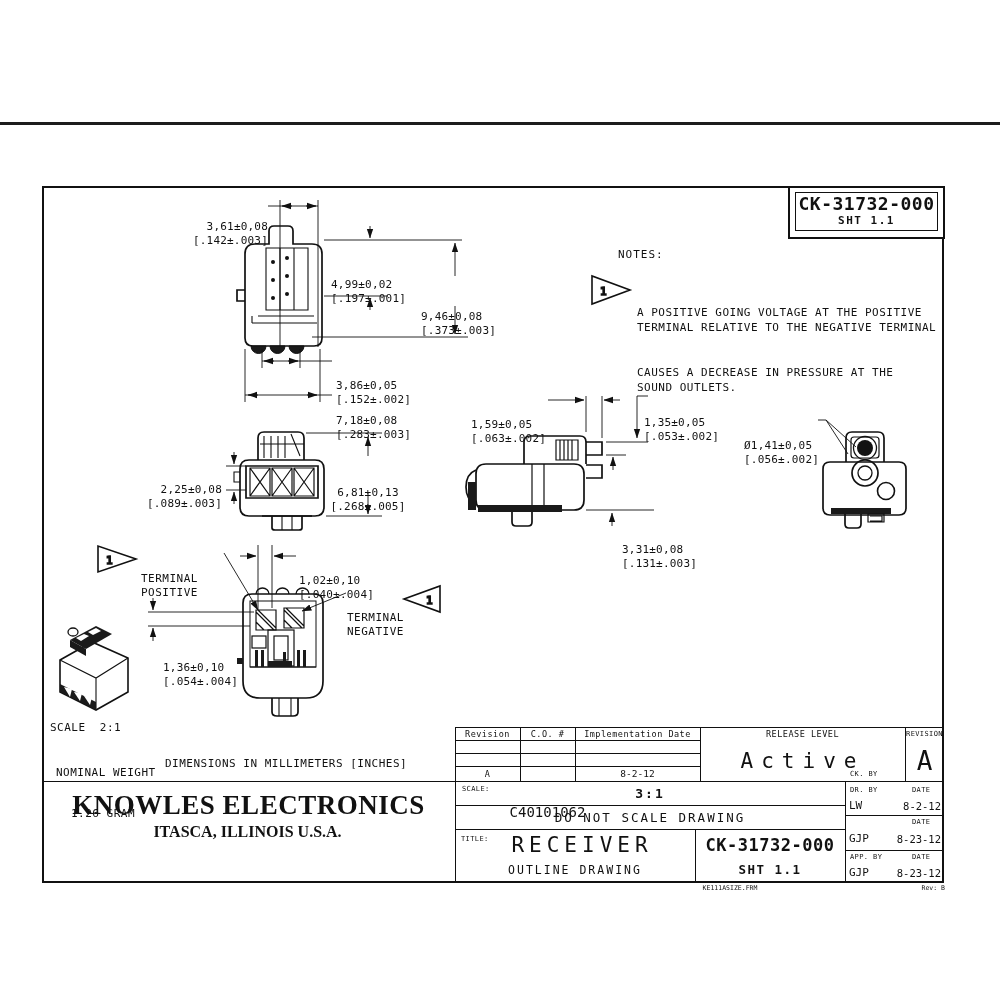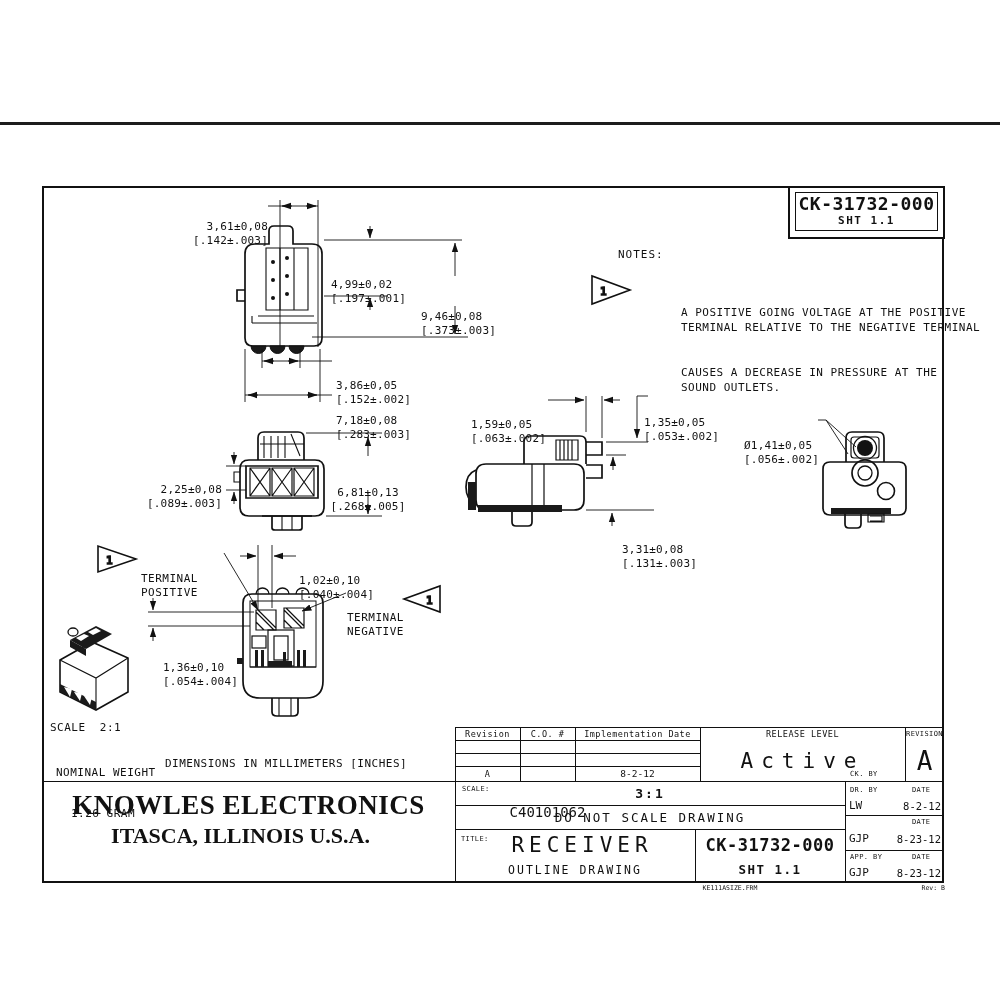--- a/index.html
+++ b/index.html
@@ -248,21 +248,21 @@
   </div>
 
   <div class="lbl" style="left:141px;top:545px;">
     <div>TERMINAL</div><div>POSITIVE</div>
   </div>
   <div class="lbl" style="left:347px;top:584px;">
     <div>TERMINAL</div><div>NEGATIVE</div>
   </div>
 
   <div class="lbl" style="left:618px;top:248px;letter-spacing:1px;">NOTES:</div>
-  <div class="lbl" style="left:637px;top:275px;line-height:15px;margin-left:44px;">
+  <div class="lbl" style="left:637px;top:275px;line-height:15px;">
     <div>A POSITIVE GOING VOLTAGE AT THE POSITIVE</div><div>TERMINAL RELATIVE TO THE NEGATIVE TERMINAL</div>
     <div>CAUSES A DECREASE IN PRESSURE AT THE</div><div>SOUND OUTLETS.</div>
   </div>
 
   <div class="lbl" style="left:50px;top:721px;">SCALE  2:1</div>
   <div class="lbl" style="left:56px;top:739px;">
     <div>NOMINAL WEIGHT</div>
     <div style="margin-left:15px">1.26 GRAM</div>
   </div>
   <div class="lbl" style="left:165px;top:757px;">DIMENSIONS IN MILLIMETERS [INCHES]</div>
@@ -318,15 +318,15 @@
 
   <div class="abs micro" style="left:850px;top:853px;">APP. BY</div>
   <div class="abs micro" style="left:912px;top:853px;">DATE</div>
   <div class="abs" style="left:849px;top:866px;font-size:11px;">GJP</div>
   <div class="abs" style="left:884px;top:867px;width:57px;font-size:10.5px;text-align:right;">8-23-12</div>
 
   <div class="abs" style="left:660px;top:884px;width:140px;font-size:6.5px;text-align:center;">KE111ASIZE.FRM</div>
   <div class="abs" style="left:905px;top:884px;width:40px;font-size:6.5px;text-align:right;">Rev: B</div>
 
   <div class="abs serif" style="left:42px;top:790px;width:413px;text-align:center;font-size:27px;font-weight:700;letter-spacing:.5px;">KNOWLES ELECTRONICS</div>
-  <div class="abs serif" style="left:34px;top:823px;width:413px;text-align:center;font-size:22px;font-weight:700;">ITASCA, ILLINOIS U.S.A.</div>
+  <div class="abs serif" style="left:41px;top:823px;width:413px;text-align:center;font-size:16px;font-weight:700;">ITASCA, ILLINOIS U.S.A.</div>
 
 </div>
 
 </body></html>

